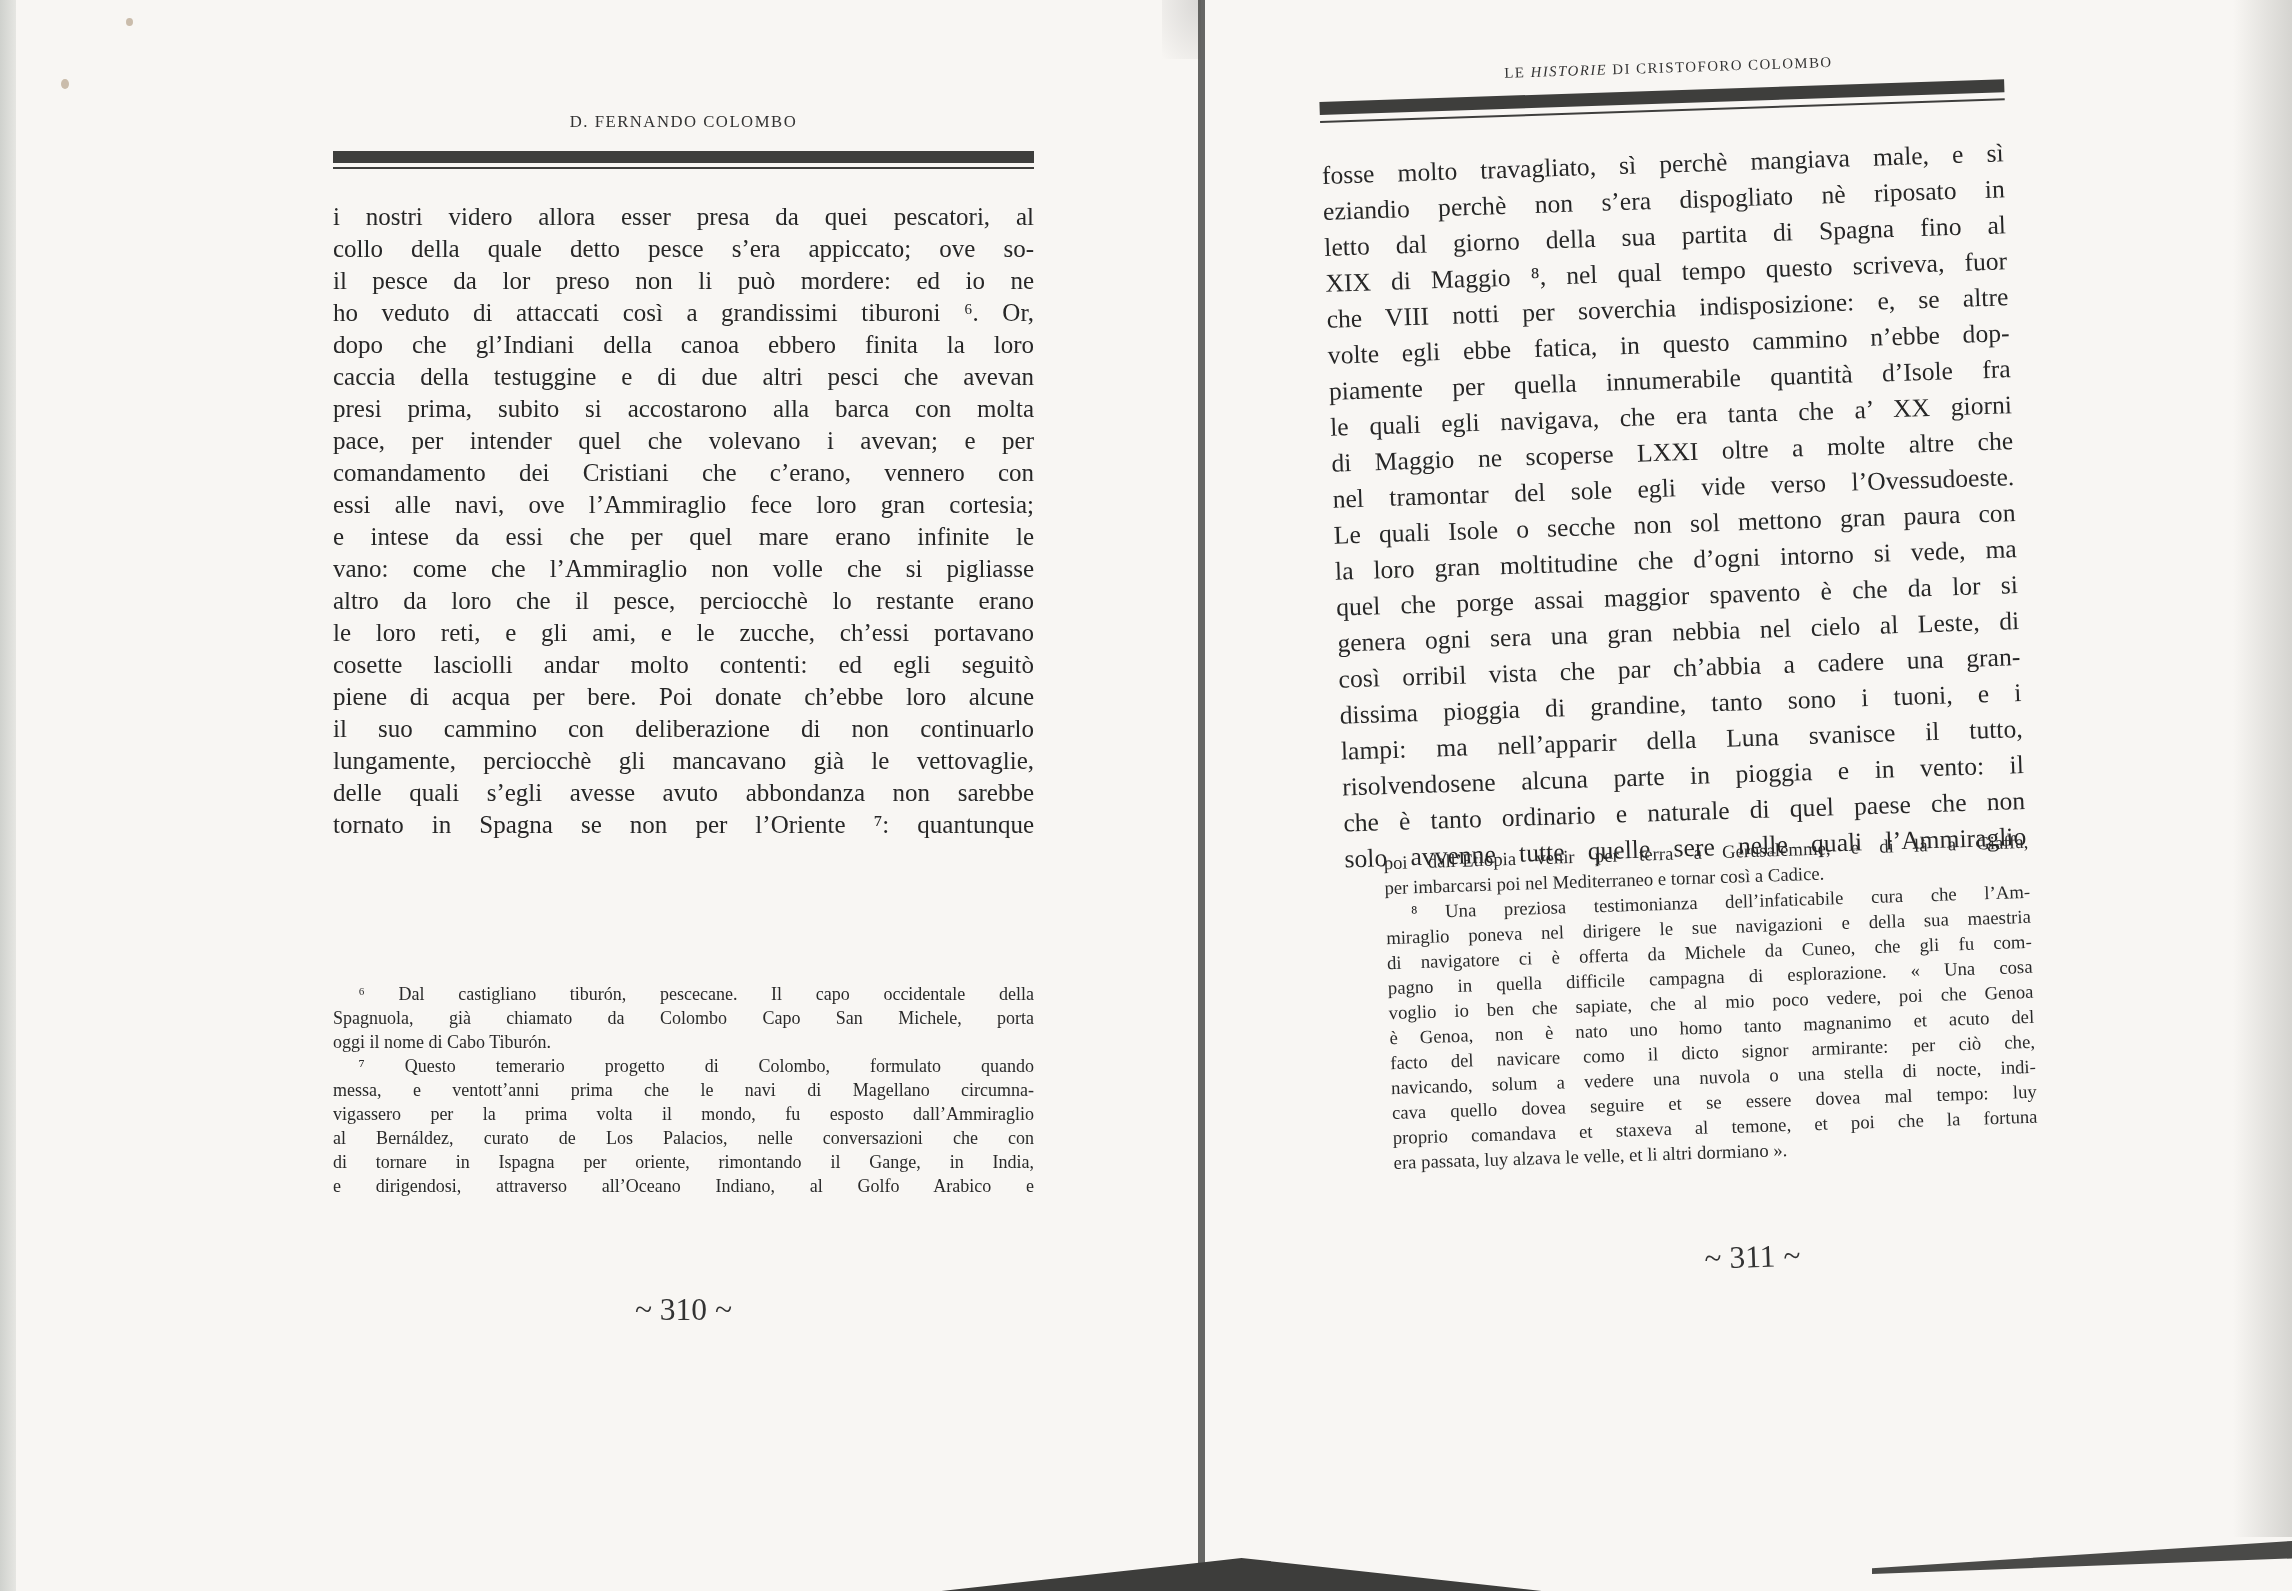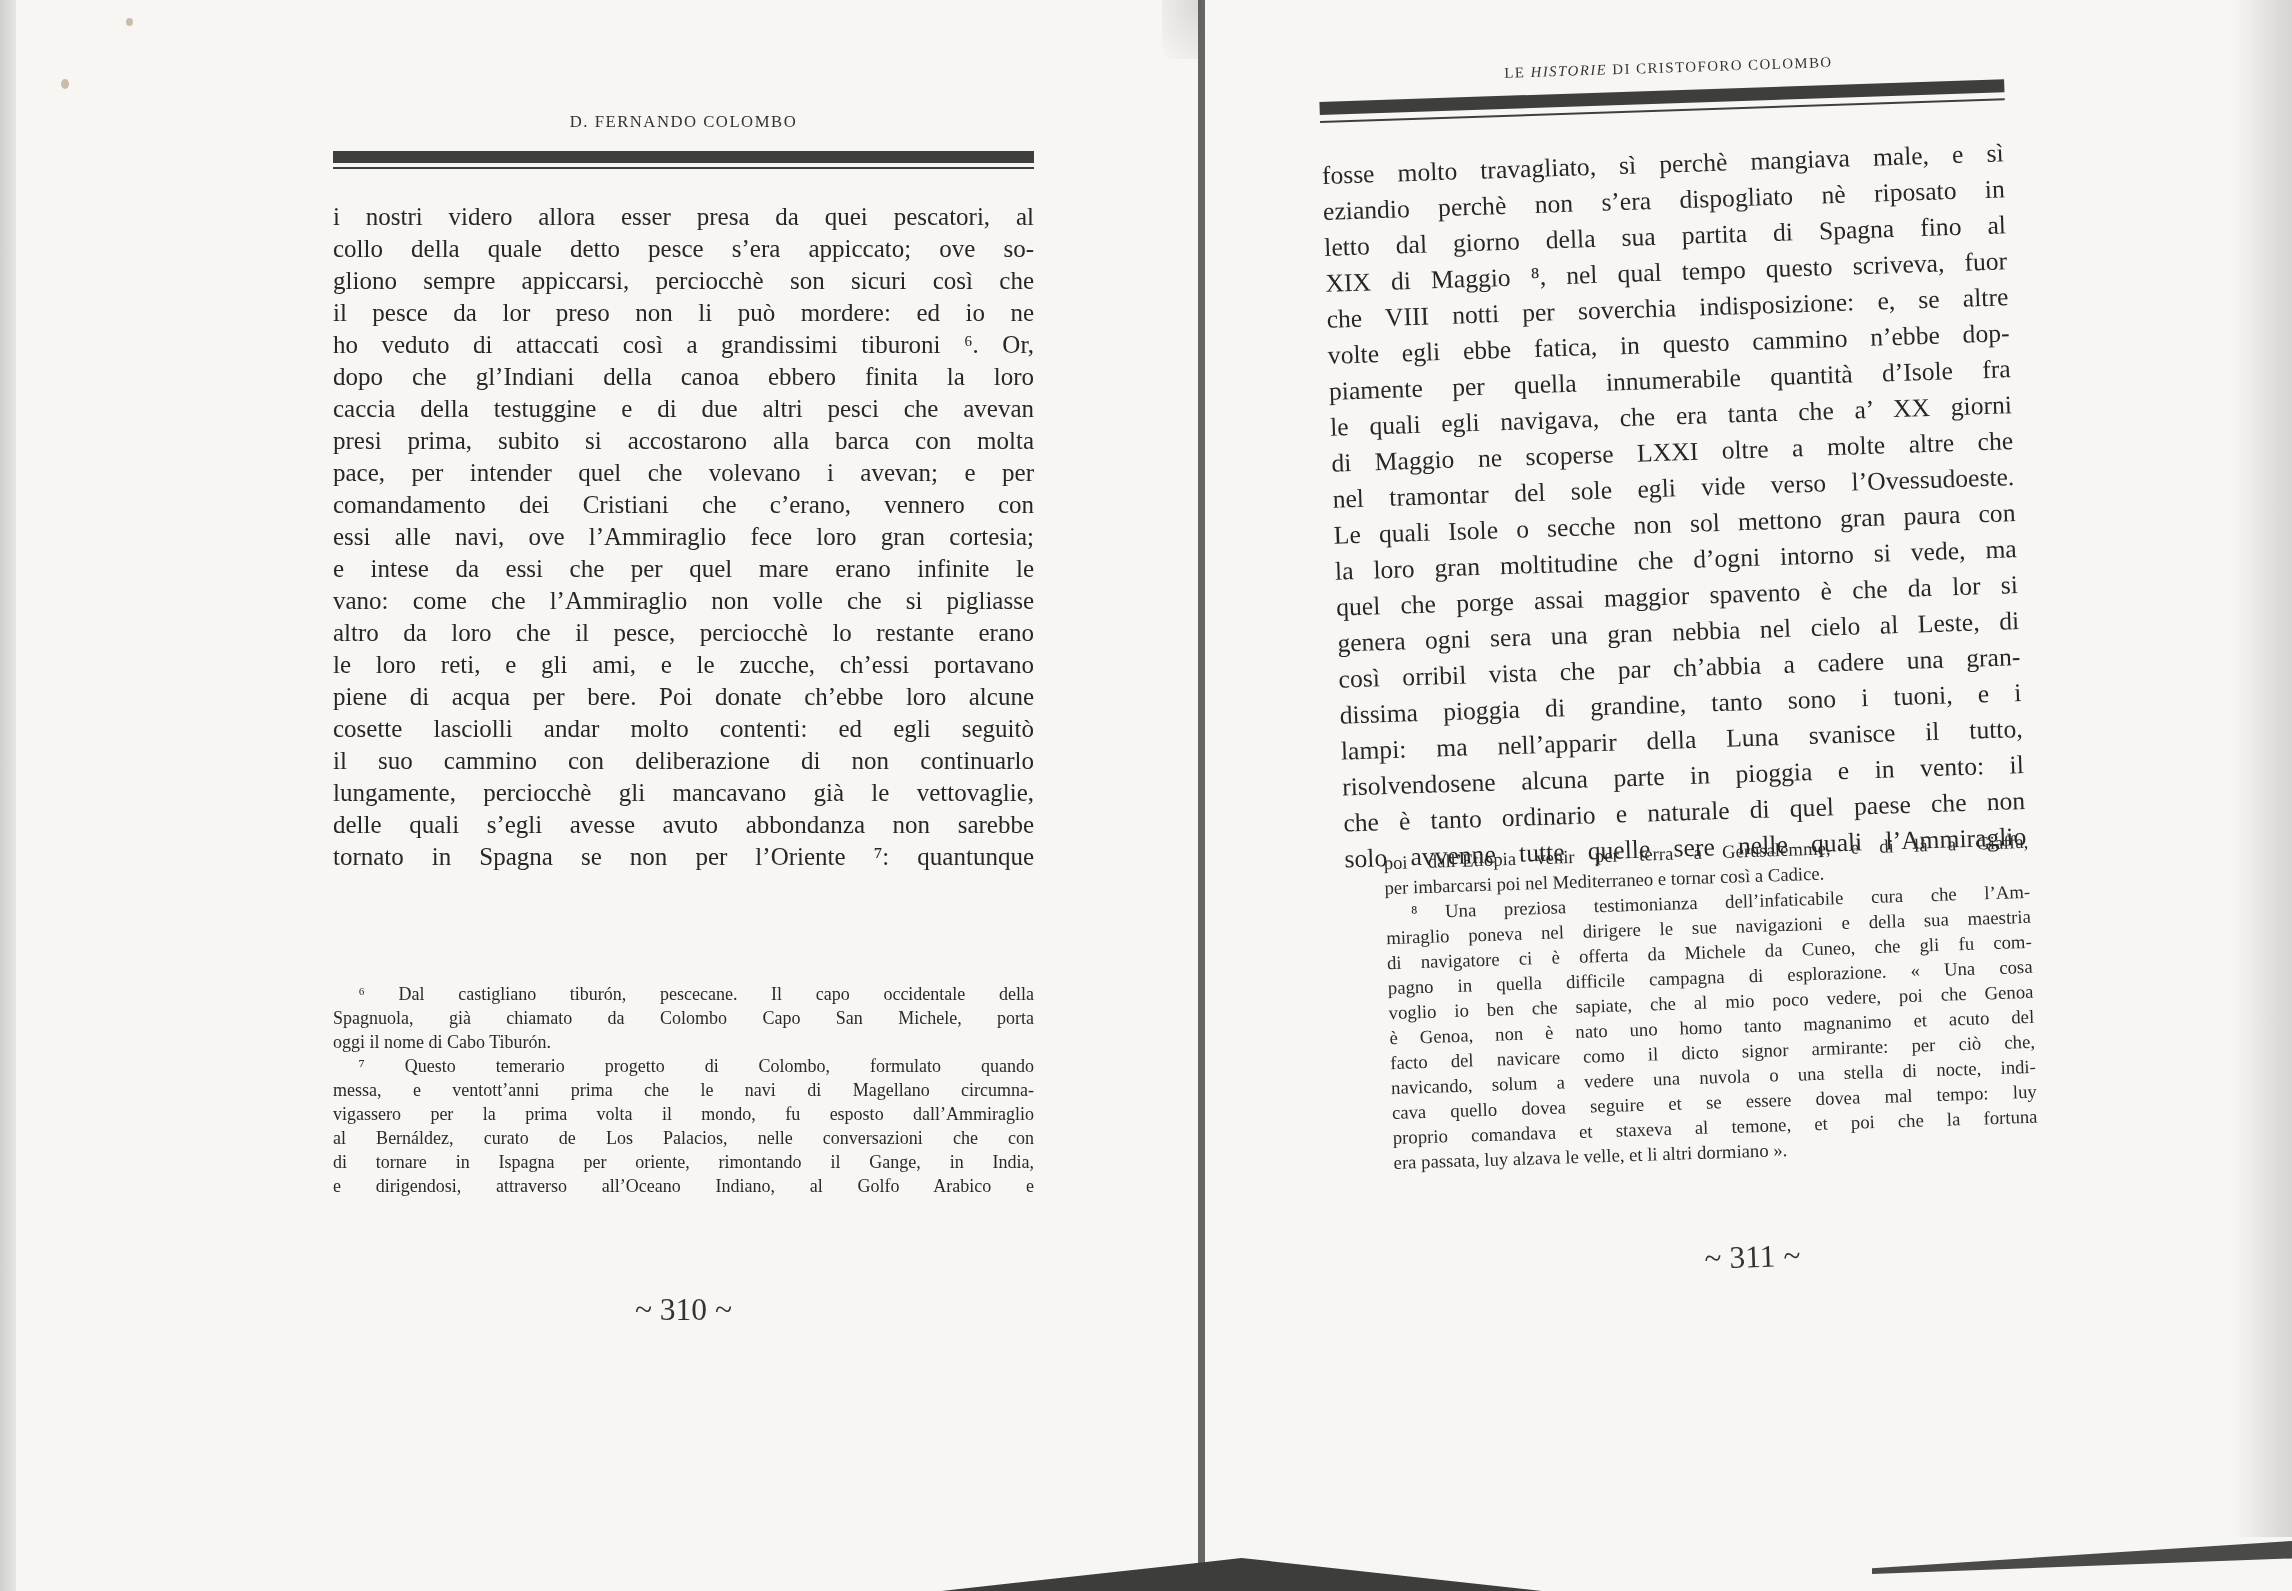--- a/index.html
+++ b/index.html
@@ -97,35 +97,34 @@
 <div class="right-edge-shade"></div>
 
 <div class="page page-left">
   <div class="running-head">D. FERNANDO COLOMBO</div>
   <div class="rule-thick"></div>
   <div class="rule-thin"></div>
 
   <div class="body-text">
     <span class="line">i nostri videro allora esser presa da quei pescatori, al</span>
     <span class="line">collo della quale detto pesce s’era appiccato; ove so-</span>
-    <span class="line">gliono sempre appiccarsi, perciocchè son sicuri così che</span>
     <span class="line">il pesce da lor preso non li può mordere: ed io ne</span>
     <span class="line">ho veduto di attaccati così a grandissimi tiburoni ⁶. Or,</span>
     <span class="line">dopo che gl’Indiani della canoa ebbero finita la loro</span>
     <span class="line">caccia della testuggine e di due altri pesci che avevan</span>
     <span class="line">presi prima, subito si accostarono alla barca con molta</span>
     <span class="line">pace, per intender quel che volevano i avevan; e per</span>
     <span class="line">comandamento dei Cristiani che c’erano, vennero con</span>
     <span class="line">essi alle navi, ove l’Ammiraglio fece loro gran cortesia;</span>
     <span class="line">e intese da essi che per quel mare erano infinite le</span>
     <span class="line">vano: come che l’Ammiraglio non volle che si pigliasse</span>
     <span class="line">altro da loro che il pesce, perciocchè lo restante erano</span>
     <span class="line">le loro reti, e gli ami, e le zucche, ch’essi portavano</span>
+    <span class="line">cosette lasciolli andar molto contenti: ed egli seguitò</span>
     <span class="line">piene di acqua per bere. Poi donate ch’ebbe loro alcune</span>
-    <span class="line">cosette lasciolli andar molto contenti: ed egli seguitò</span>
     <span class="line">il suo cammino con deliberazione di non continuarlo</span>
     <span class="line">lungamente, perciocchè gli mancavano già le vettovaglie,</span>
     <span class="line">delle quali s’egli avesse avuto abbondanza non sarebbe</span>
     <span class="line">tornato in Spagna se non per l’Oriente ⁷: quantunque</span>
   </div>
 
   <div class="footnotes">
     <span class="fn-line indent">⁶ Dal castigliano tiburón, pescecane. Il capo occidentale della</span>
     <span class="fn-line">Spagnuola, già chiamato da Colombo Capo San Michele, porta</span>
     <span class="fn-line last">oggi il nome di Cabo Tiburón.</span>

